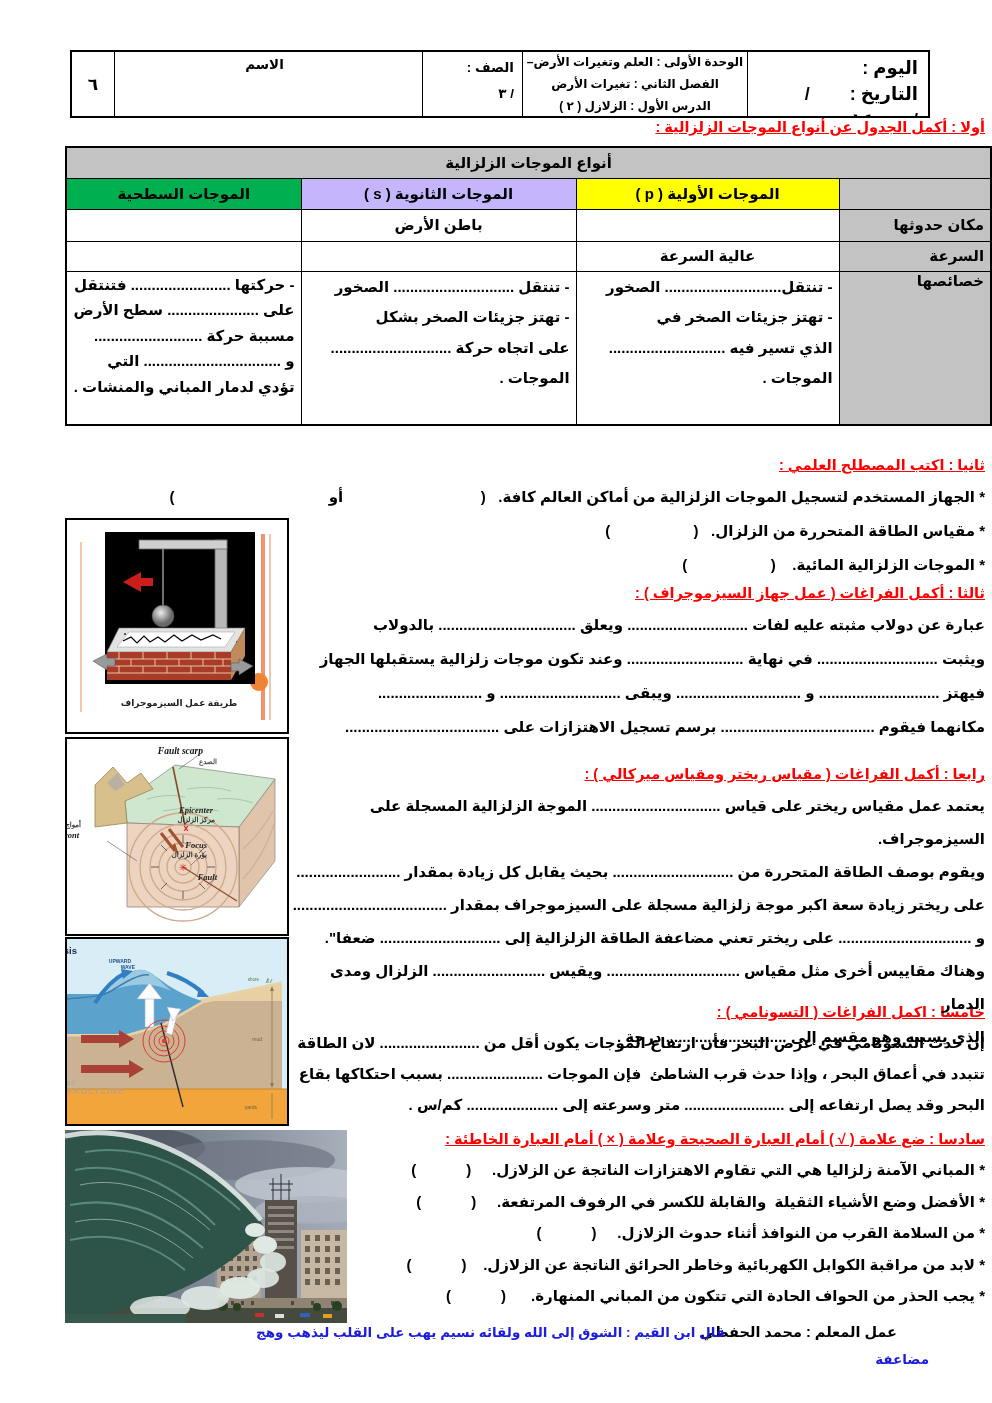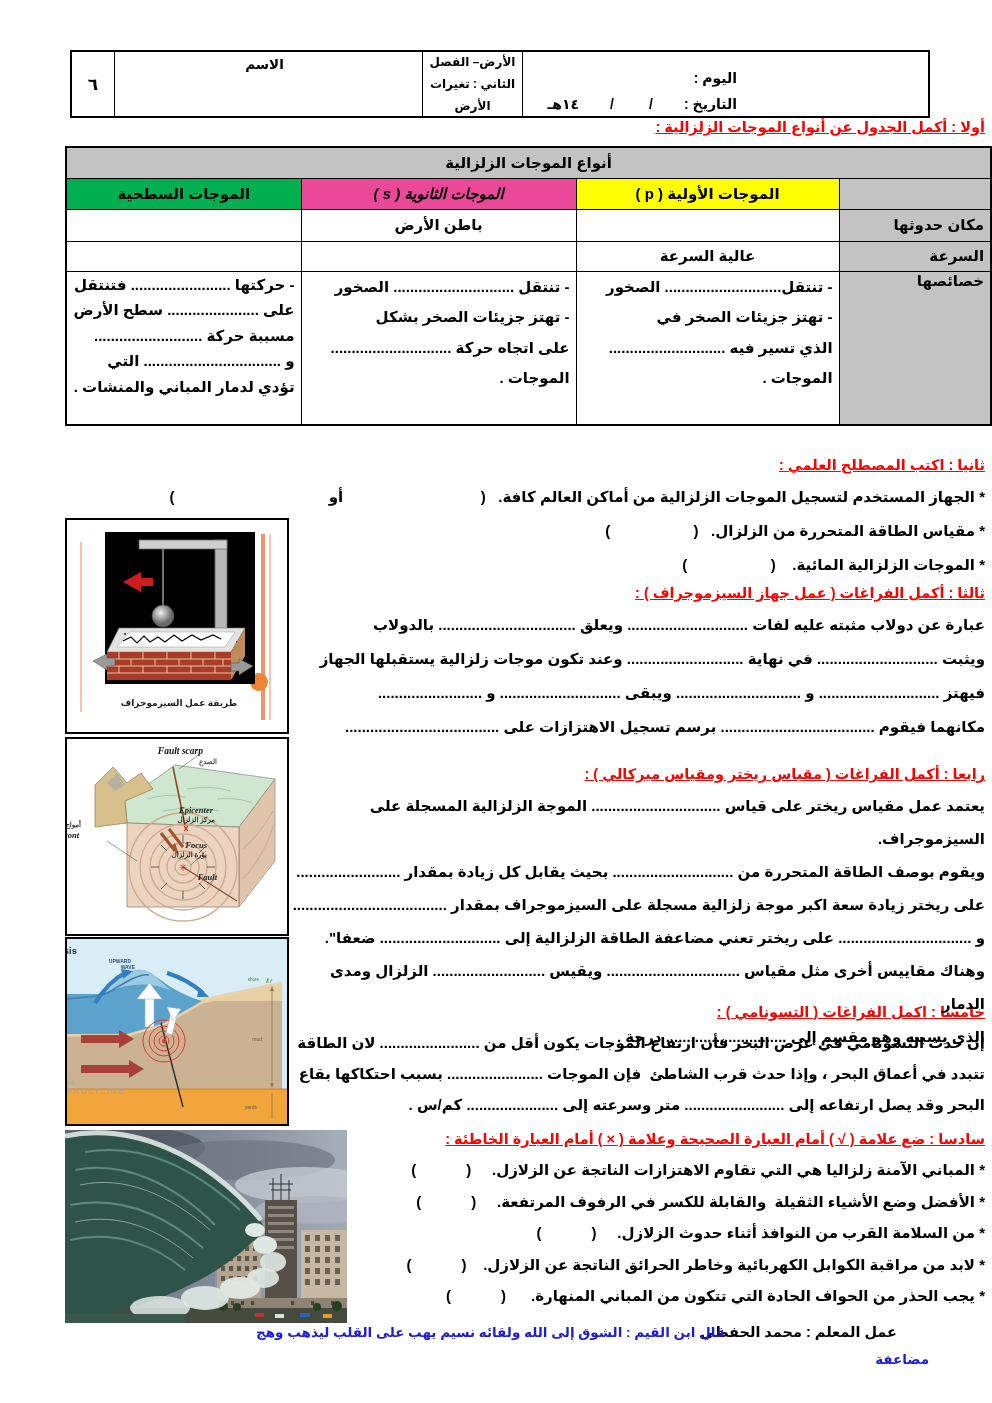--- a/index.html
+++ b/index.html
@@ -12,34 +12,34 @@
   
   .hdr{left:70px;top:50px;width:856px;height:64px;border:2px solid #000;display:grid;
        grid-template-columns:42px 308px 100px 225px 181px;direction:ltr;}
   .hcell{border-left:1px solid #000;direction:rtl;font-weight:bold;overflow:hidden;}
   .hcell:first-child{border-left:none;}
   .h-six{display:flex;align-items:center;justify-content:center;font-size:17px;}
   .h-name{padding:4px 8px 0 0;font-size:13.5px;text-align:center;}
   .h-class{padding:3px 8px;font-size:13.5px;text-align:right;line-height:26px;}
   .h-unit{display:flex;flex-direction:column;justify-content:center;text-align:center;
           font-size:12px;line-height:22px;padding:10px 3px;}
-  .h-date{padding:13px 10px;font-size:14px;text-align:right;line-height:26px;}
+  .h-date{padding:3px 10px;font-size:18px;text-align:right;line-height:26px;}
 
   
   .intro{top:119px;right:7px;color:#ff0000;font-weight:bold;font-size:14.5px;
          text-decoration:underline;}
 
   
   .wt-wrap{left:65px;top:146px;}
   table.wt{border-collapse:collapse;table-layout:fixed;width:925px;direction:rtl;}
   table.wt td{border:1px solid #000;font-weight:bold;font-size:15px;padding:0 6px;overflow:hidden;}
   table.wt{border:2px solid #000;}
   td.gray{background:#c3c3c3;}
   td.yellow{background:#ffff00;}
-  td.glight{background:#ec4899;font-style:italic;}
+  td.glight{background:#c4b5fd;}
   td.ggreen{background:#00b050;}
   td.c{text-align:center;}
   td.top{vertical-align:top;}
   .props{line-height:30.5px;padding-top:4px;font-size:14.5px;text-align:right;}
   .props-surface{line-height:25.5px;padding-top:4px;font-size:14.5px;text-align:right;}
 
   
   .sec{position:absolute;right:7px;text-align:right;font-weight:bold;}
   .sec-title{color:#ff0000;font-size:14.5px;text-decoration:underline;margin-bottom:7px;}
   .sec-lines{font-size:15px;color:#000;}
@@ -63,20 +63,21 @@
   .f-quote2{right:63px;top:1351px;font-weight:bold;font-size:13.5px;color:#1c1ce0;}
 </style>
 </head>
 <body>
 
 <div class="page">
 
   <div class="abs hdr">
     <div class="hcell h-six">٦</div>
     <div class="hcell h-name">الاسم</div>
+    <div class="hcell h-class"><span class="pw">الصف :</span><br><span class="pw">/ ٣</span></div>
     <div class="hcell h-unit">
         <span class="pw">الوحدة الأولى : العلم وتغيرات الأرض– الفصل الثاني : تغيرات الأرض</span>
         <span class="pw">الدرس الأول : الزلازل ( ٢ )</span>
       </div>
     <div class="hcell h-date"><span class="pw">اليوم :</span><br><span class="pw">التاريخ :        /         /        ١٤هـ</span></div>
   </div>
 
   <div class="abs intro">أولا : أكمل الجدول عن أنواع الموجات الزلزالية :</div>
 
   <div class="abs wt-wrap">

